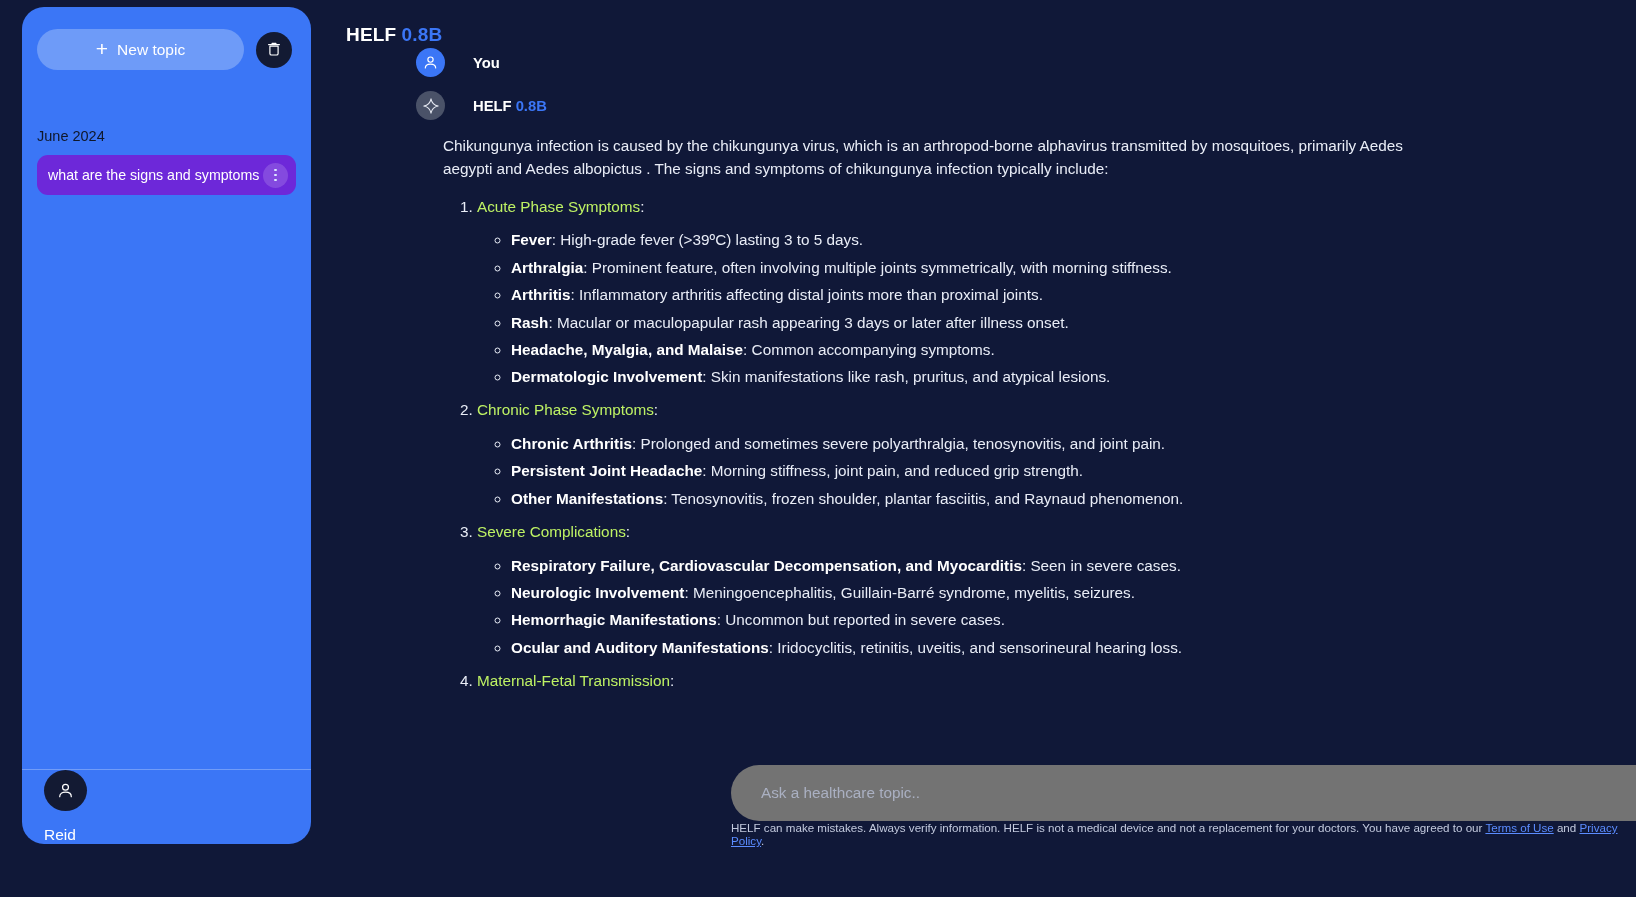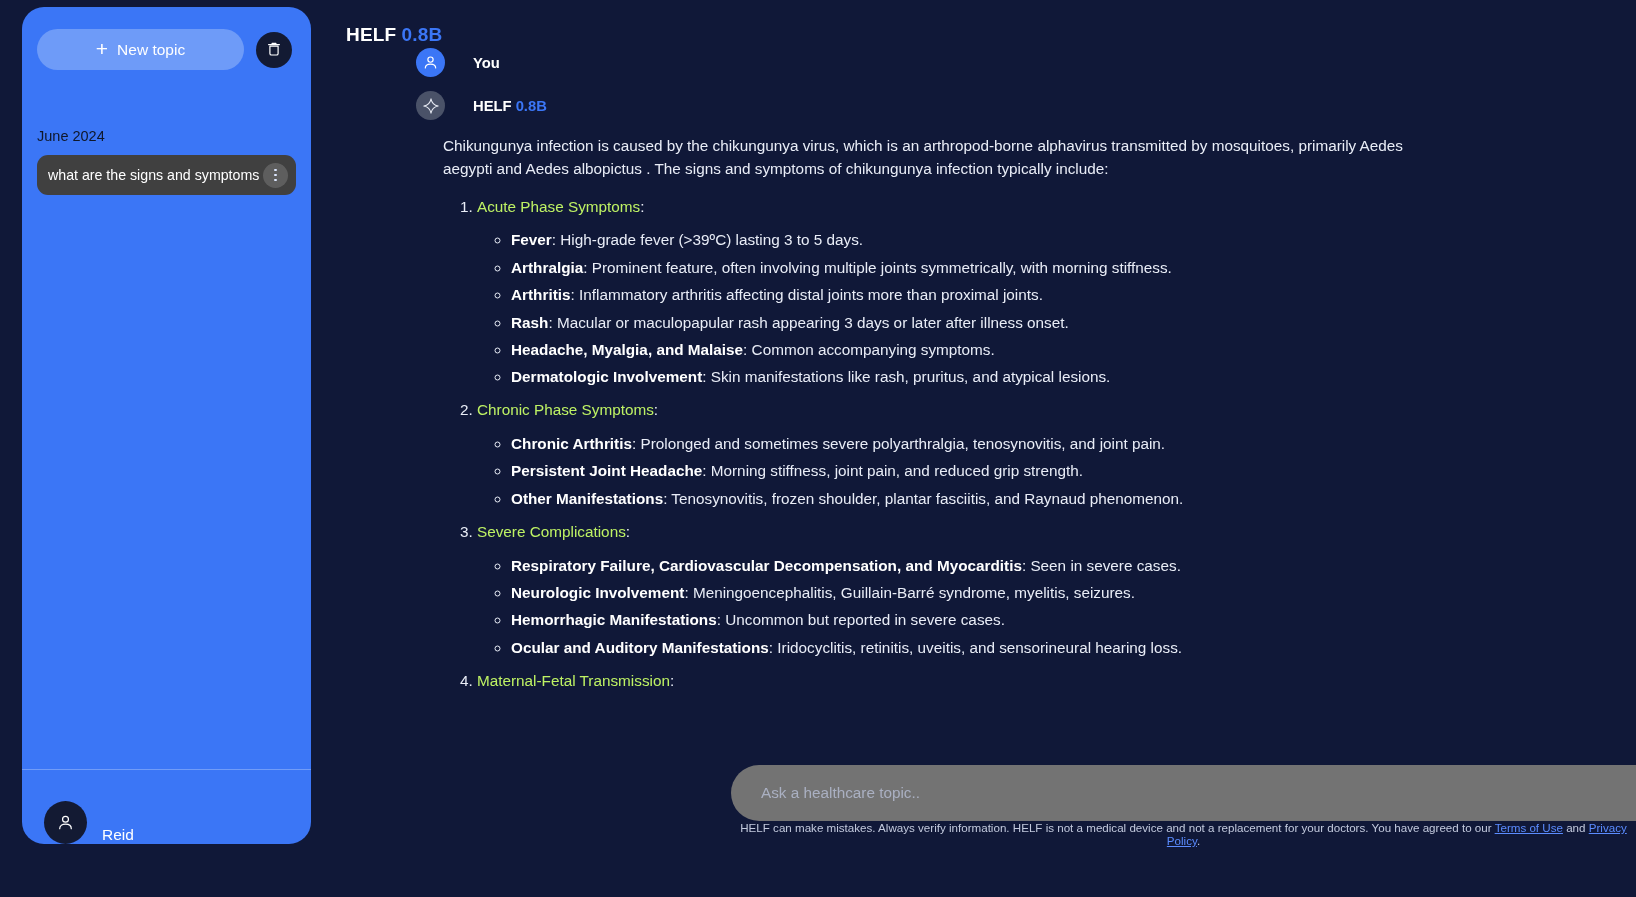--- a/index.html
+++ b/index.html
@@ -80,21 +80,21 @@
   }
   .date-label {
     margin: 58px 0 0 15px;
     color: #0f172a;
     font-size: 14.5px;
   }
   .conv-list { margin-top: 11px; padding: 0 15px; }
   .conv-item {
     position: relative;
     height: 40px;
-    background: #404040;
+    background: #6d28d9;
     border-radius: 11px;
     display: flex;
     align-items: center;
     padding: 0 8px 0 11px;
     cursor: pointer;
     overflow: hidden;
   }
   .conv-title {
     flex: 1 1 auto;
     color: #ffffff;
@@ -124,24 +124,25 @@
   }
   .sidebar-spacer { flex: 1 1 auto; }
   .sidebar-divider {
     height: 1px;
     background: rgba(255,255,255,0.28);
     margin: 0 0 0 0;
   }
   .user-row {
     height: 74px;
     display: flex;
-    align-items: flex-end;
+    align-items: flex-start;
     gap: 15px;
     padding-left: 22px;
     cursor: pointer;
+    flex-direction: column;
   }
   .user-avatar {
     width: 43px;
     height: 43px;
     border-radius: 50%;
     background: #131a33;
     display: flex;
     align-items: center;
     justify-content: center;
   }
@@ -243,21 +244,20 @@
     height: 100%;
     caret-color: #ffffff;
   }
   #composer-input::placeholder { color: #aab0c2; opacity: 1; }
 
   #footer {
     position: absolute;
     left: 409px;
     right: 0;
     bottom: 50px;
-    text-align: center;
     color: #c3cade;
     font-size: 11.6px;
   }
   #footer a { color: #5b8cff; text-decoration: underline; }
 </style>
 </head>
 <body>
 
 <div id="app">
 

